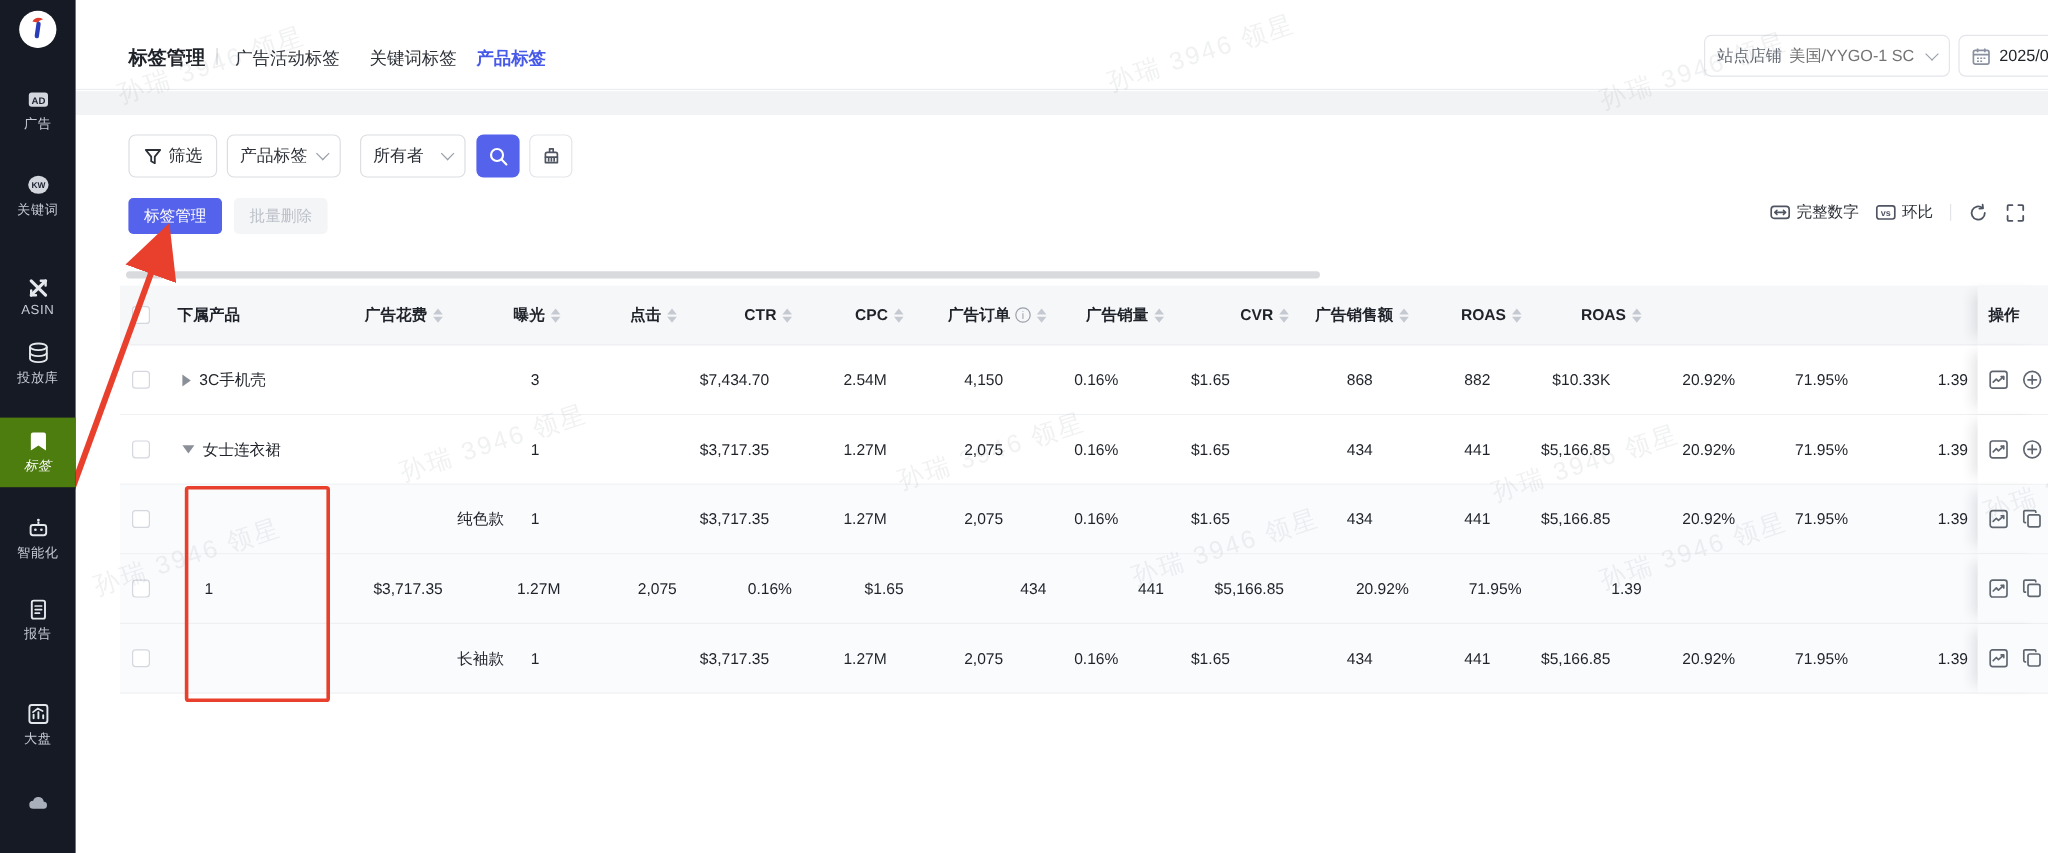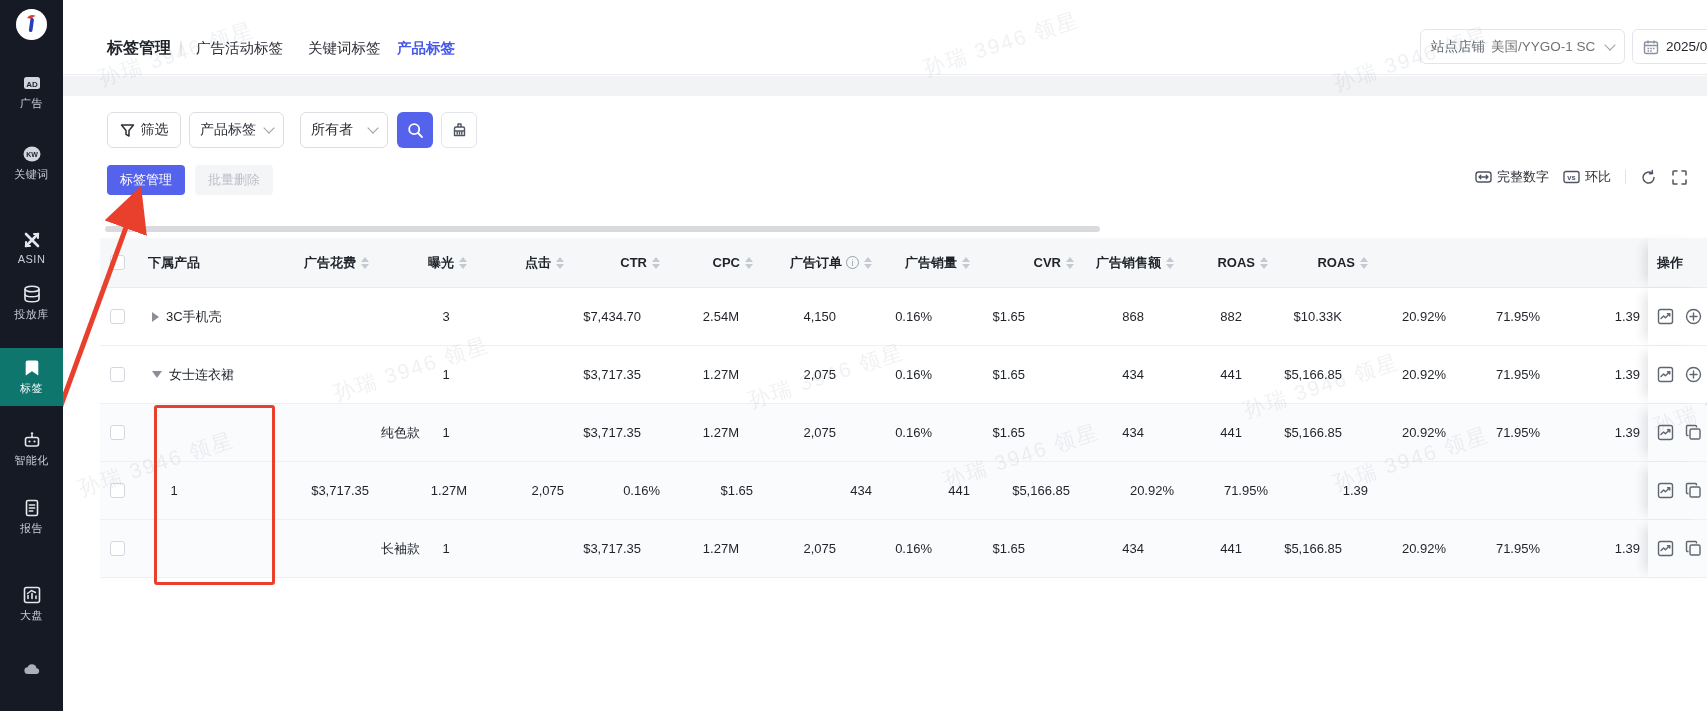--- a/index.html
+++ b/index.html
@@ -7,21 +7,21 @@
   body { font-family:"Liberation Sans","DejaVu Sans",sans-serif; }
   .app { position:relative; width:1707px; height:711px; background:#fff; overflow:hidden; }
 
   
   .sidebar { position:absolute; left:0; top:0; width:63px; height:711px; background:#161a24; z-index:30; }
   .logo { position:absolute; left:16px; top:9px; width:31px; height:31px; background:#fff; border-radius:50%;
           display:flex; align-items:center; justify-content:center; }
   .nav-item { position:absolute; left:0; width:63px; height:58px; display:flex; flex-direction:column;
               align-items:center; justify-content:center; gap:3px; cursor:pointer; }
   .nav-item .nav-label { font-size:11px; color:#c7cbd4; letter-spacing:.5px; }
-  .nav-item.active { background:#0f766e; }
+  .nav-item.active { background:#4d7c0f;font-style:italic; }
   .nav-item.active .nav-label { color:#ffffff; }
   .nav-ico { width:20px; height:20px; display:block; }
 
   
   .topbar { position:absolute; left:63px; top:0; width:1644px; height:75px; background:#fff;
             border-bottom:1px solid #ebedf0; z-index:5; }
   .page-title { position:absolute; left:44px; top:38px; font-size:16px; font-weight:bold; color:#1f2329; }
   .title-sep { position:absolute; left:116px; top:38px; color:#dcdee2; font-size:15px; }
   .tab { position:absolute; top:39px; font-size:14.5px; color:#2b2f36; cursor:pointer; }
   .tab.t1 { left:133px; } .tab.t2 { left:245px; } .tab.t3 { left:334px; }

